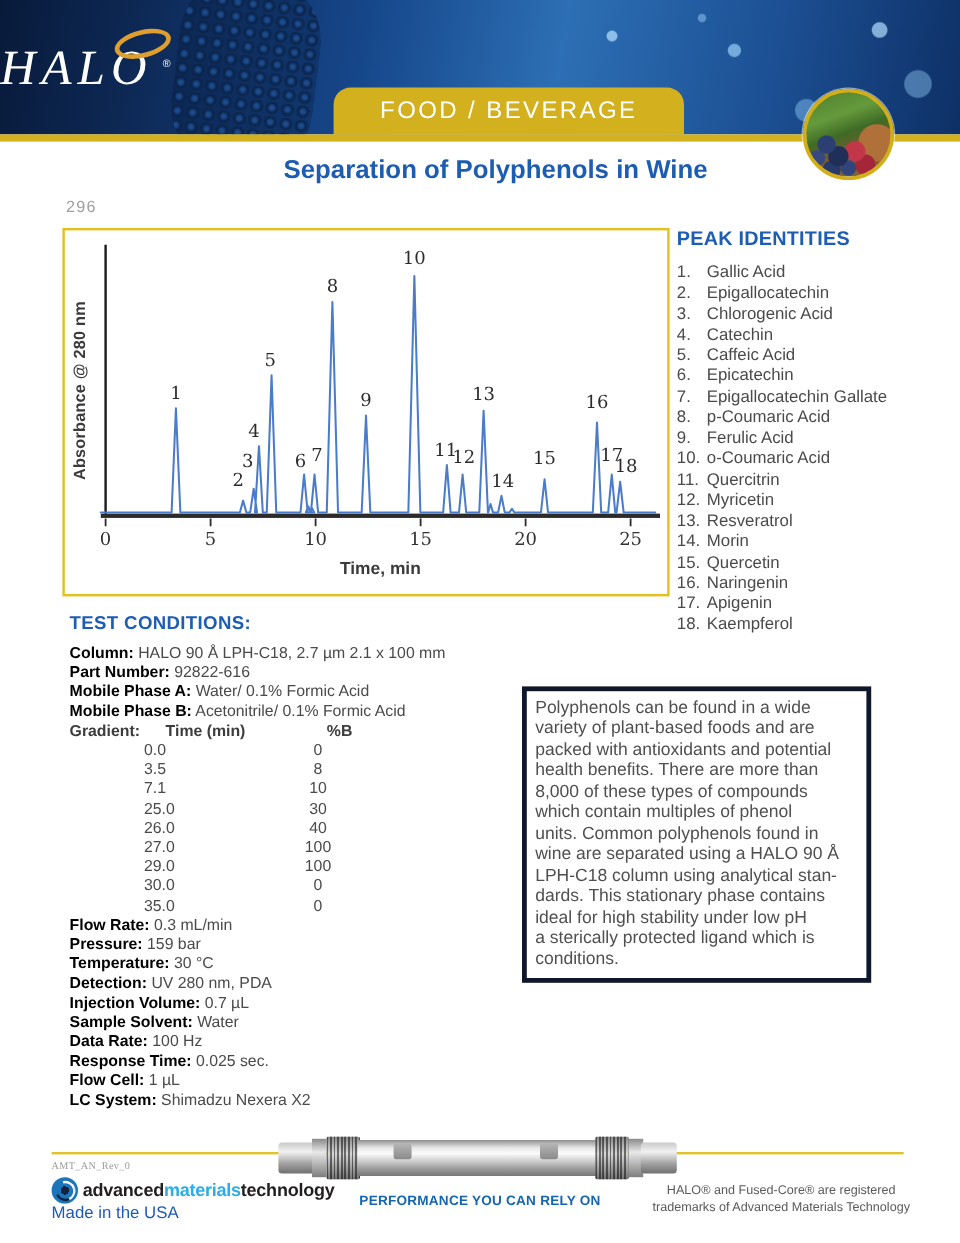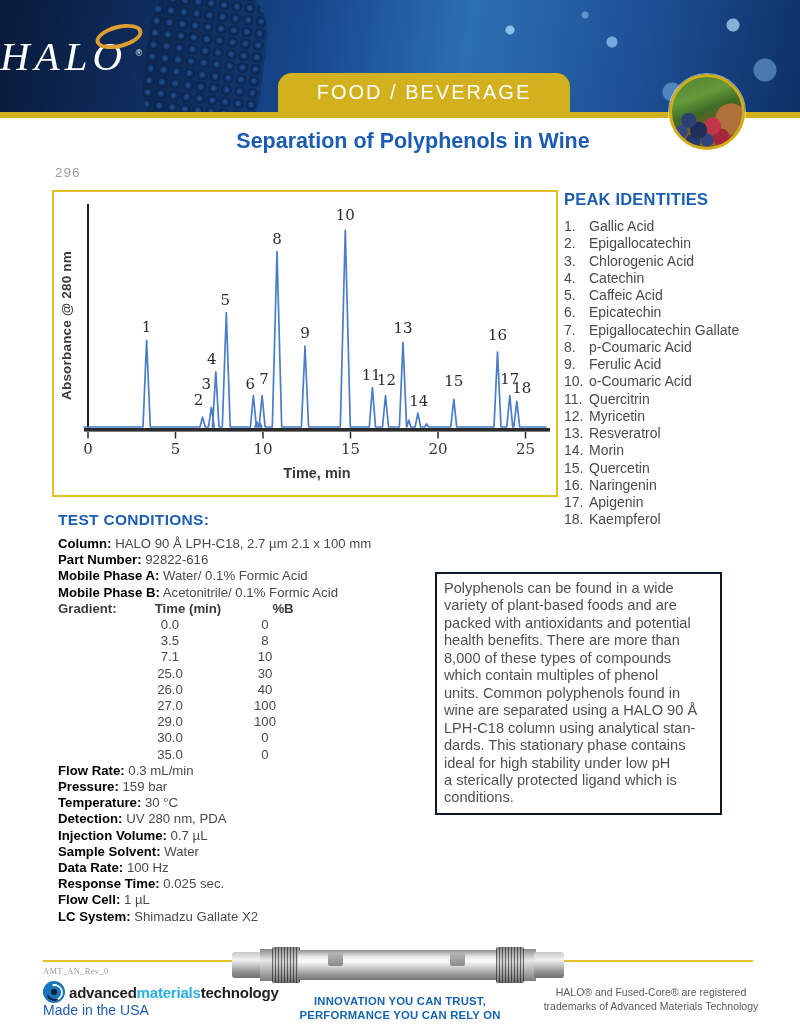--- a/index.html
+++ b/index.html
@@ -70,28 +70,28 @@
   .pi-item{font-size:14px;line-height:17.25px;color:#4a4a4a;}
   .pi-num{display:inline-block;width:25px;}
 
   
   .test-conditions{position:absolute;left:58px;top:511px;width:365px;}
   .test-conditions h2{margin:0 0 7px 0;font-size:15.5px;font-weight:bold;color:#1d5db2;letter-spacing:.3px;}
   .cond-row{font-size:13.2px;line-height:16.2px;color:#4a4a4a;}
   .cond-label{font-weight:bold;color:#000000;text-align:center;}
   .grad-row{display:flex;font-size:13.2px;line-height:16.2px;color:#4a4a4a;}
   .g-label{width:62px;font-weight:bold;color:#3c3c3c;}
-  .g-time{width:100px;text-align:center;}
+  .g-time{width:100px;}
   .g-b{width:90px;text-align:center;}
   .g-head{font-weight:bold;color:#3c3c3c;}
   .g-time.g-head{padding-left:18px;}
 
   
   .info-box{position:absolute;left:435px;top:572px;width:269px;height:227px;
-      border:2px solid #0f172a;padding:6px 7px;color:#4f4f4f;}
+      border:4px solid #0f172a;padding:6px 7px;color:#4f4f4f;}
   .info-box p{margin:0;font-size:14.6px;line-height:17.45px;}
 
   
   .footer-line{position:absolute;left:43px;top:960px;width:710px;height:2px;background:#e2c22b;}
   .rev-label{position:absolute;left:43px;top:966px;font-size:8.5px;color:#999;letter-spacing:.3px;font-family:Liberation Serif, serif;}
   .amt-logo{position:absolute;left:43px;top:980px;height:24px;display:flex;align-items:center;}
   .amt-icon{width:22px;height:22px;border-radius:50%;position:relative;margin-right:4px;
       background:radial-gradient(circle at 50% 50%, #10253f 0 3.5px, #1b75bb 3.5px 11px);}
   .amt-icon:before{content:'';position:absolute;inset:2.5px;border-radius:50%;
       border:2.5px solid transparent;border-top-color:#fff;border-right-color:#eef6fc;transform:rotate(30deg);}
@@ -270,21 +270,21 @@
         </div>
         <div class="cond-row"><span class="cond-label">Flow Rate:</span><span class="cond-value"> 0.3 mL/min</span></div>
         <div class="cond-row"><span class="cond-label">Pressure:</span><span class="cond-value"> 159 bar</span></div>
         <div class="cond-row"><span class="cond-label">Temperature:</span><span class="cond-value"> 30 °C</span></div>
         <div class="cond-row"><span class="cond-label">Detection:</span><span class="cond-value"> UV 280 nm, PDA</span></div>
         <div class="cond-row"><span class="cond-label">Injection Volume:</span><span class="cond-value"> 0.7 µL</span></div>
         <div class="cond-row"><span class="cond-label">Sample Solvent:</span><span class="cond-value"> Water</span></div>
         <div class="cond-row"><span class="cond-label">Data Rate:</span><span class="cond-value"> 100 Hz</span></div>
         <div class="cond-row"><span class="cond-label">Response Time:</span><span class="cond-value"> 0.025 sec.</span></div>
         <div class="cond-row"><span class="cond-label">Flow Cell:</span><span class="cond-value"> 1 µL</span></div>
-        <div class="cond-row"><span class="cond-label">LC System:</span><span class="cond-value"> Shimadzu Gallate X2</span></div>
+        <div class="cond-row"><span class="cond-label">LC System:</span><span class="cond-value"> Shimadzu Nexera X2</span></div>
       </div>
   </div>
 
   <div class="info-box" id="info-box">
       <p>Polyphenols can be found in a wide</p>
       <p>variety of plant-based foods and are</p>
       <p>packed with antioxidants and potential</p>
       <p>health benefits. There are more than</p>
       <p>8,000 of these types of compounds</p>
       <p>which contain multiples of phenol</p>
@@ -309,20 +309,19 @@
     <div class="col-collar right"></div>
     <div class="col-hex right"></div>
   </div>
   <div class="rev-label">AMT_AN_Rev_0</div>
   <div class="amt-logo">
     <span class="amt-icon"></span>
     <span class="amt-text"><span>advanced</span><span class="amt-materials">materials</span><span>technology</span></span>
   </div>
   <div class="made-usa">Made in the USA</div>
   <div class="tagline">
-    <div>INNOVATION YOU CAN TRUST,</div>
     <div>PERFORMANCE YOU CAN RELY ON</div>
   </div>
   <div class="trademark">
     <div>HALO® and Fused-Core® are registered</div>
     <div>trademarks of Advanced Materials Technology</div>
   </div>
 </div>
 
 </body></html>

